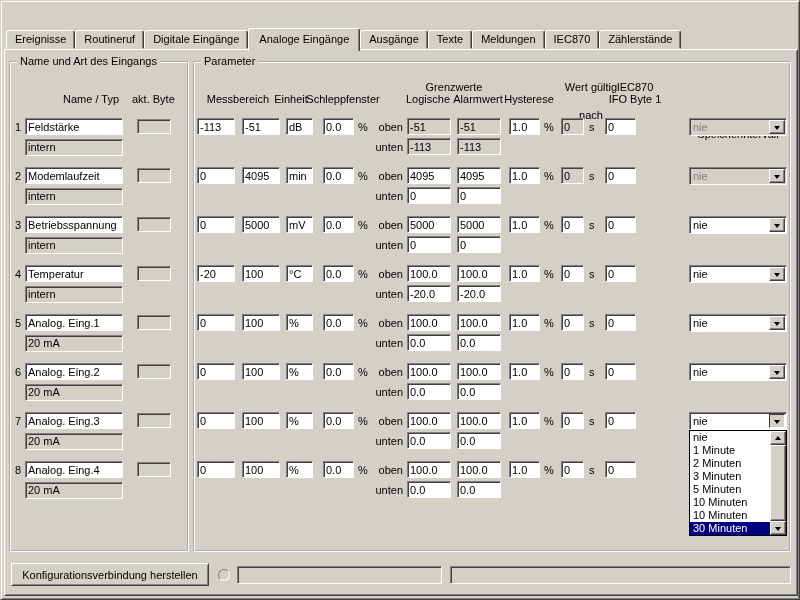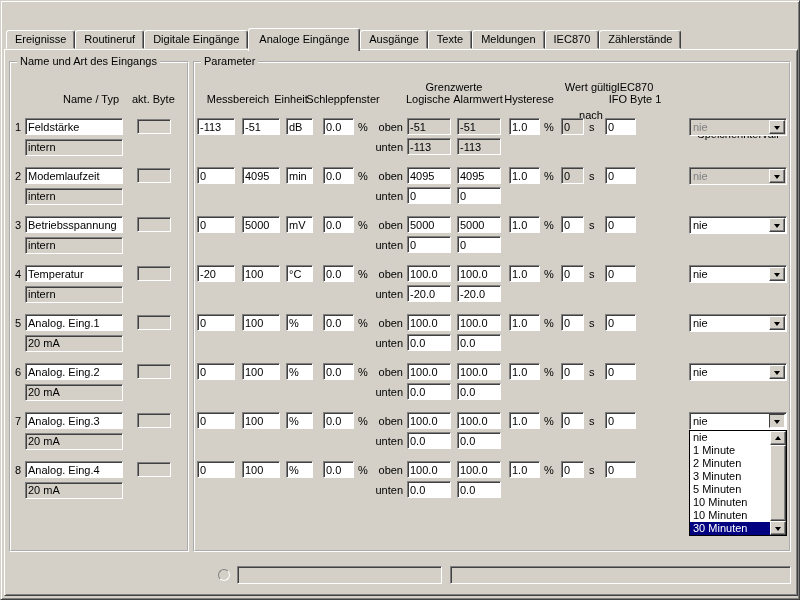--- a/index.html
+++ b/index.html
@@ -408,17 +408,18 @@
       <div class="dd-btn dd-up">
           <span class="tri-up"></span>
         </div>
       <div class="dd-thumb"></div>
       <div class="dd-btn dd-down">
           <span class="tri-down"></span>
         </div>
     </div>
   </div>
 
+  <button class="connect-btn">Konfigurationsverbindung herstellen</button>
   <div class="indicator"></div>
   <div class="status-field status1"></div>
   <div class="status-field status2"></div>
 
 </div>
 
 </body></html>

